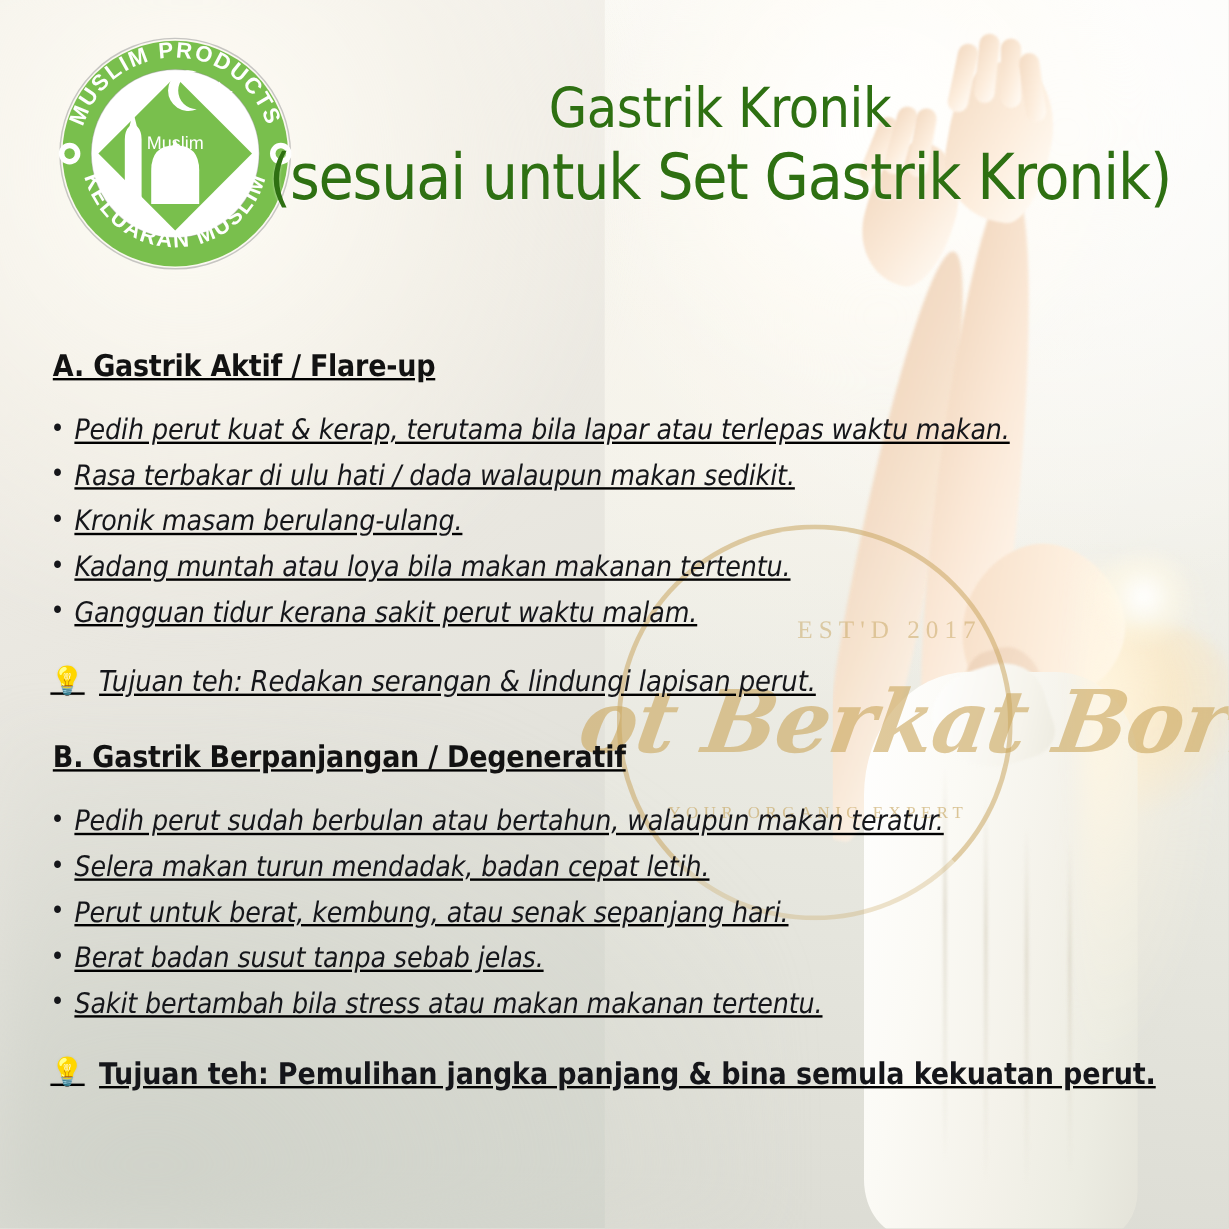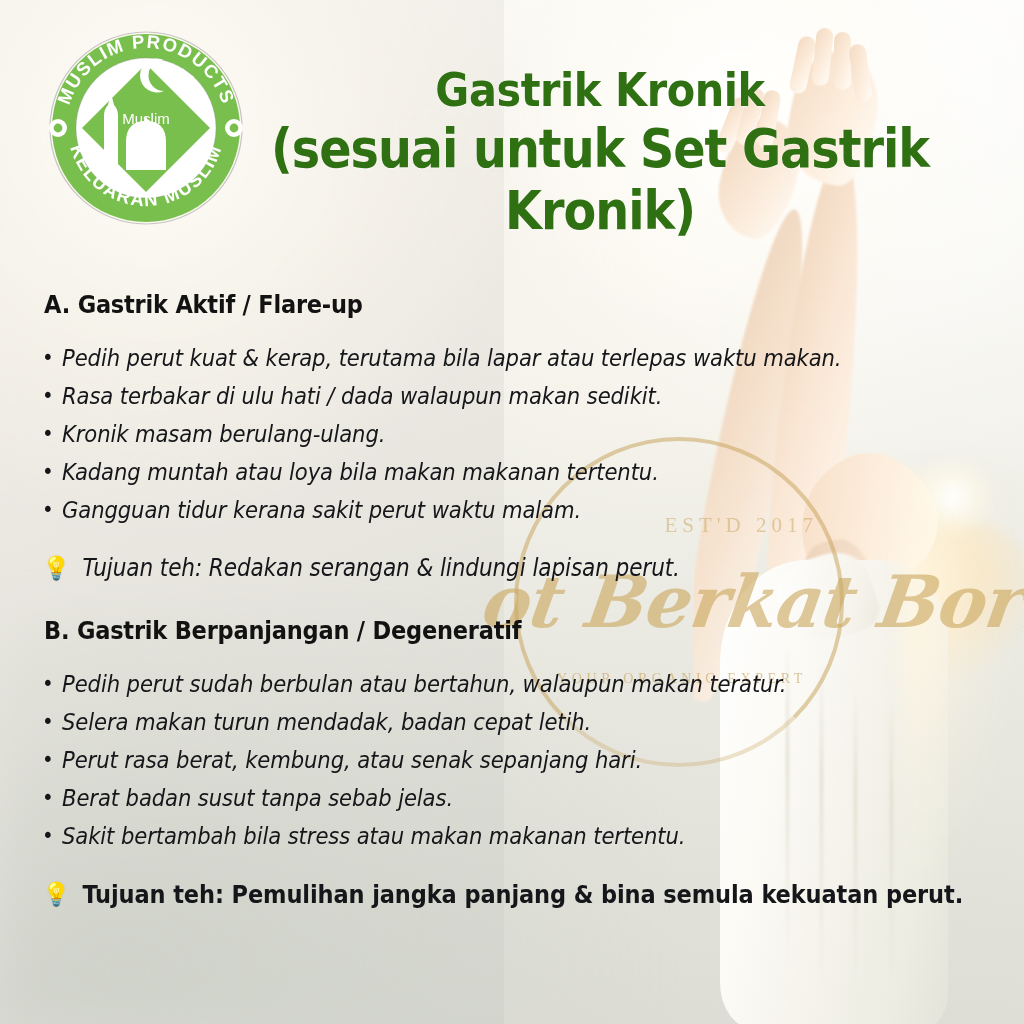--- a/index.html
+++ b/index.html
@@ -155,29 +155,29 @@
 
   
   .logo{position:absolute;left:42px;top:24px;width:208px;height:208px;}
   .logo svg{display:block;width:208px;height:208px;}
 
   
   .title{
     position:absolute;left:200px;top:62px;width:800px;
     text-align:center;color:#2e7012;
     font-family:"DejaVu Sans Condensed","Liberation Sans Narrow","Liberation Sans",sans-serif;
-    font-weight:bold;
+    font-weight:normal;
     text-shadow:0 1px 2px rgba(255,255,255,.55);
   }
   .title .t1{font-size:46px;line-height:56px;letter-spacing:-.4px;}
   .title .t2{font-size:53px;line-height:62px;letter-spacing:-.8px;}
   .title .t3{font-size:53px;line-height:62px;letter-spacing:-1px;}
 
   
-  .content{position:absolute;left:0;top:290px;width:1024px;}
+  .content{position:absolute;left:0;top:290px;width:1024px;text-decoration:underline;}
   .section-head{
     margin:0 0 0 44px;
     font-family:"DejaVu Sans Condensed","Liberation Sans Narrow","Liberation Sans",sans-serif;
     font-weight:bold;font-size:25px;color:#121212;letter-spacing:-.2px;
   }
   ul.bullets{
     list-style:none;margin:22px 0 0 0;padding:0 0 0 62px;
   }
   ul.bullets li{
     position:relative;
@@ -303,21 +303,21 @@
     </ul>
     <div class="tujuan">
       <span class="bulb">💡</span>
       <span>Tujuan teh: Redakan serangan &amp; lindungi lapisan perut.</span>
     </div>
 
     <div class="section-head sec-b">B. Gastrik Berpanjangan / Degeneratif</div>
     <ul class="bullets">
       <li>Pedih perut sudah berbulan atau bertahun, walaupun makan teratur.</li>
       <li>Selera makan turun mendadak, badan cepat letih.</li>
-      <li>Perut rasa berat, kembung, atau senak sepanjang hari.</li>
+      <li>Perut untuk berat, kembung, atau senak sepanjang hari.</li>
       <li>Berat badan susut tanpa sebab jelas.</li>
       <li>Sakit bertambah bila stress atau makan makanan tertentu.</li>
     </ul>
     <div class="tujuan bold">
       <span class="bulb">💡</span>
       <span>Tujuan teh: Pemulihan jangka panjang &amp; bina semula kekuatan perut.</span>
     </div>
 
   </div>
 </div>

